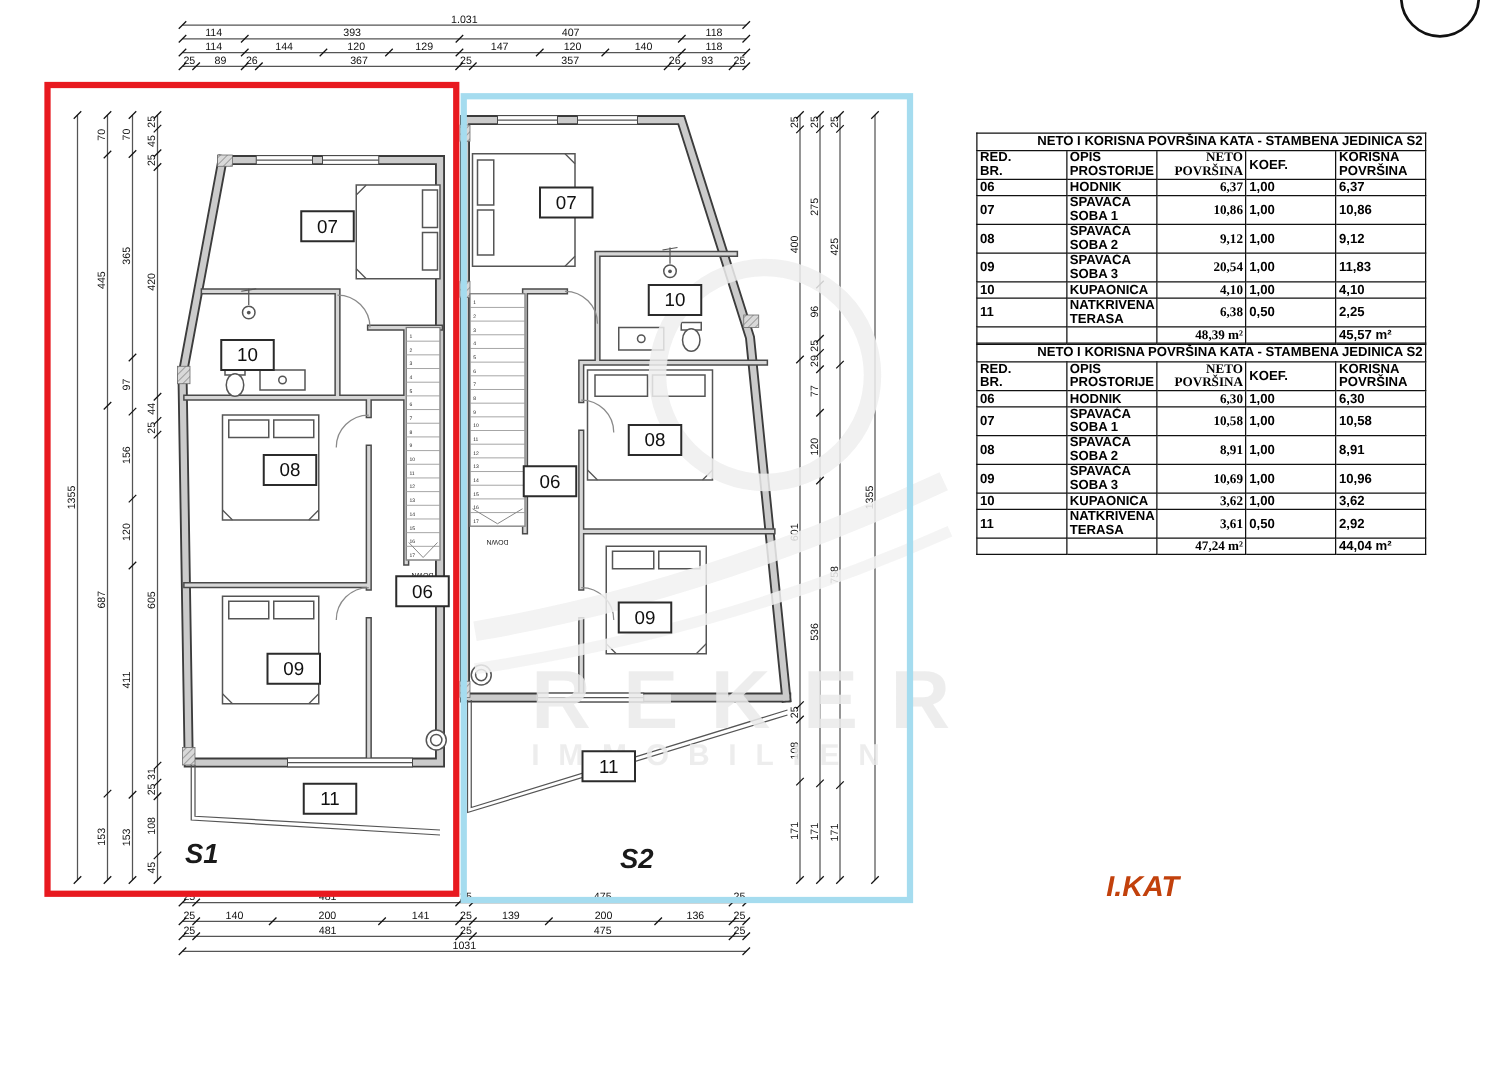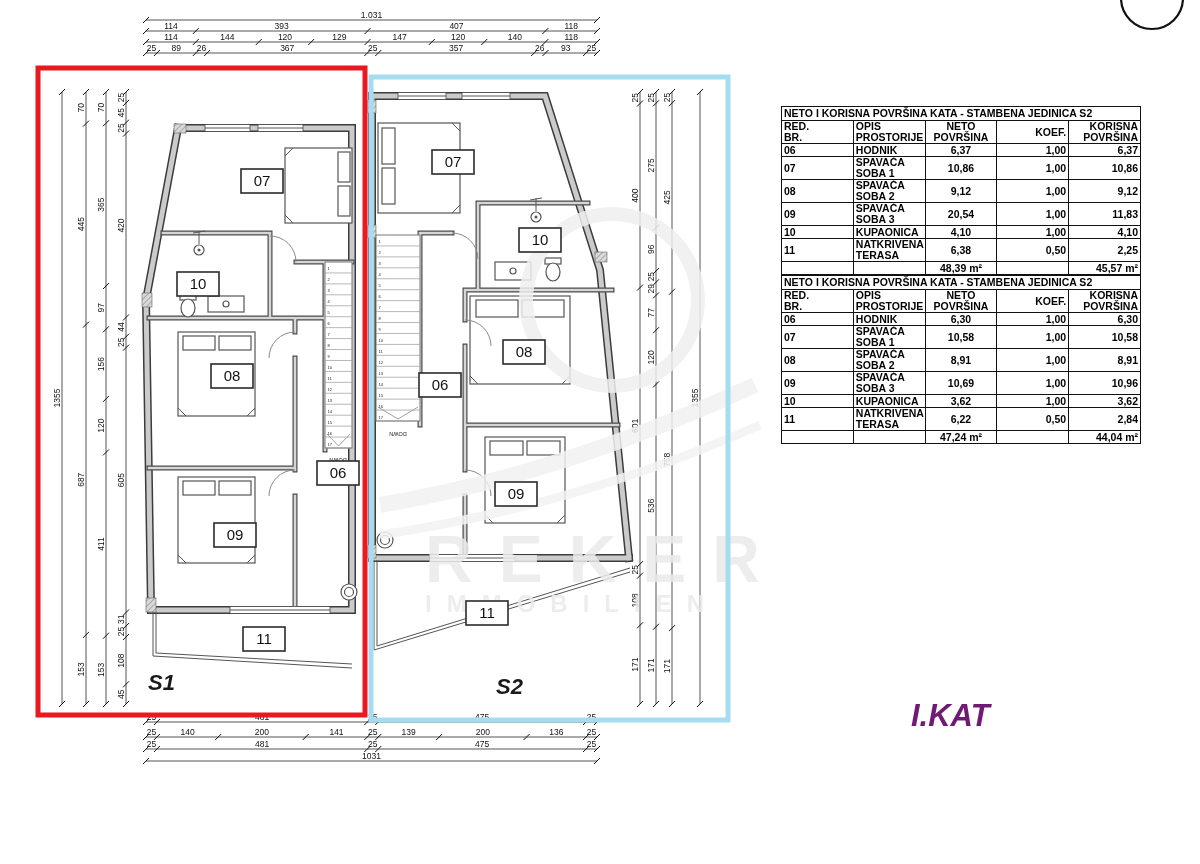--- a/index.html
+++ b/index.html
@@ -16,29 +16,29 @@
   .roomnum{font-size:15px;text-anchor:middle;fill:#111;}
   .dimtxt{font-size:8.5px;text-anchor:middle;fill:#111;}
   .fixture{stroke:#555;stroke-width:1.2;fill:#fff;}
   .wm{fill:#ebebeb;font-weight:bold;}
   .unitlbl{font-size:22px;font-weight:bold;font-style:italic;}
   #tables{position:absolute;left:781px;top:106px;width:360px;}
   #tables table{border-collapse:collapse;width:100%;table-layout:fixed;
     font-size:10.5px;font-weight:700;color:#000;}
   #tables td{border:1px solid #111;padding:0 2px;height:12px;line-height:1.05;
     white-space:pre-line;overflow:hidden;}
-  #tables .tt{text-align:left;height:13px;}
+  #tables .tt{text-align:right;height:13px;}
   #tables .th{text-align:center;vertical-align:middle;}
   #tables .c0{width:28px;text-align:left;}
   #tables .c1{width:168px;text-align:left;margin-left:40px;}
-  #tables .c2{width:62px;text-align:center;}
-  #tables .c3{width:38px;text-align:right;}
-  #tables .c4{width:62px;text-align:right;}
-  #titleblock{position:absolute;left:911px;top:692px;color:#701a75;
-    font-weight:bold;font-style:italic;font-size:31px;line-height:1.55;}
+  #tables .c2{width:62px;text-align:right;font-family:Liberation Serif, serif;}
+  #tables .c3{width:38px;text-align:left;}
+  #tables .c4{width:62px;text-align:left;}
+  #titleblock{position:absolute;left:885px;top:692px;color:#c2410c;
+    font-weight:bold;font-style:italic;font-size:23px;line-height:1.55;}
 </style>
 </head>
 <body>
 
 <div id="page">
 
 <svg id="drawing" width="1200" height="864" viewBox="0 0 1200 864">
 
   <defs>
     <pattern id="hatch" width="4" height="4" patternUnits="userSpaceOnUse" patternTransform="rotate(45)">
@@ -616,23 +616,23 @@
           <tr>
             <td class="c0">10</td>
             <td class="c1">KUPAONICA</td>
             <td class="c2">3,62</td>
             <td class="c3">1,00</td>
             <td class="c4">3,62</td>
           </tr>
           <tr>
             <td class="c0">11</td>
             <td class="c1">NATKRIVENA TERASA</td>
-            <td class="c2">6,22</td>
+            <td class="c2">3,61</td>
             <td class="c3">0,50</td>
-            <td class="c4">2,84</td>
+            <td class="c4">2,92</td>
           </tr>
           <tr>
             <td class="c0"></td>
             <td class="c1"></td>
             <td class="c2">47,24 m²</td>
             <td class="c3"></td>
             <td class="c4">44,04 m²</td>
           </tr>
         </tbody>
       </table>

